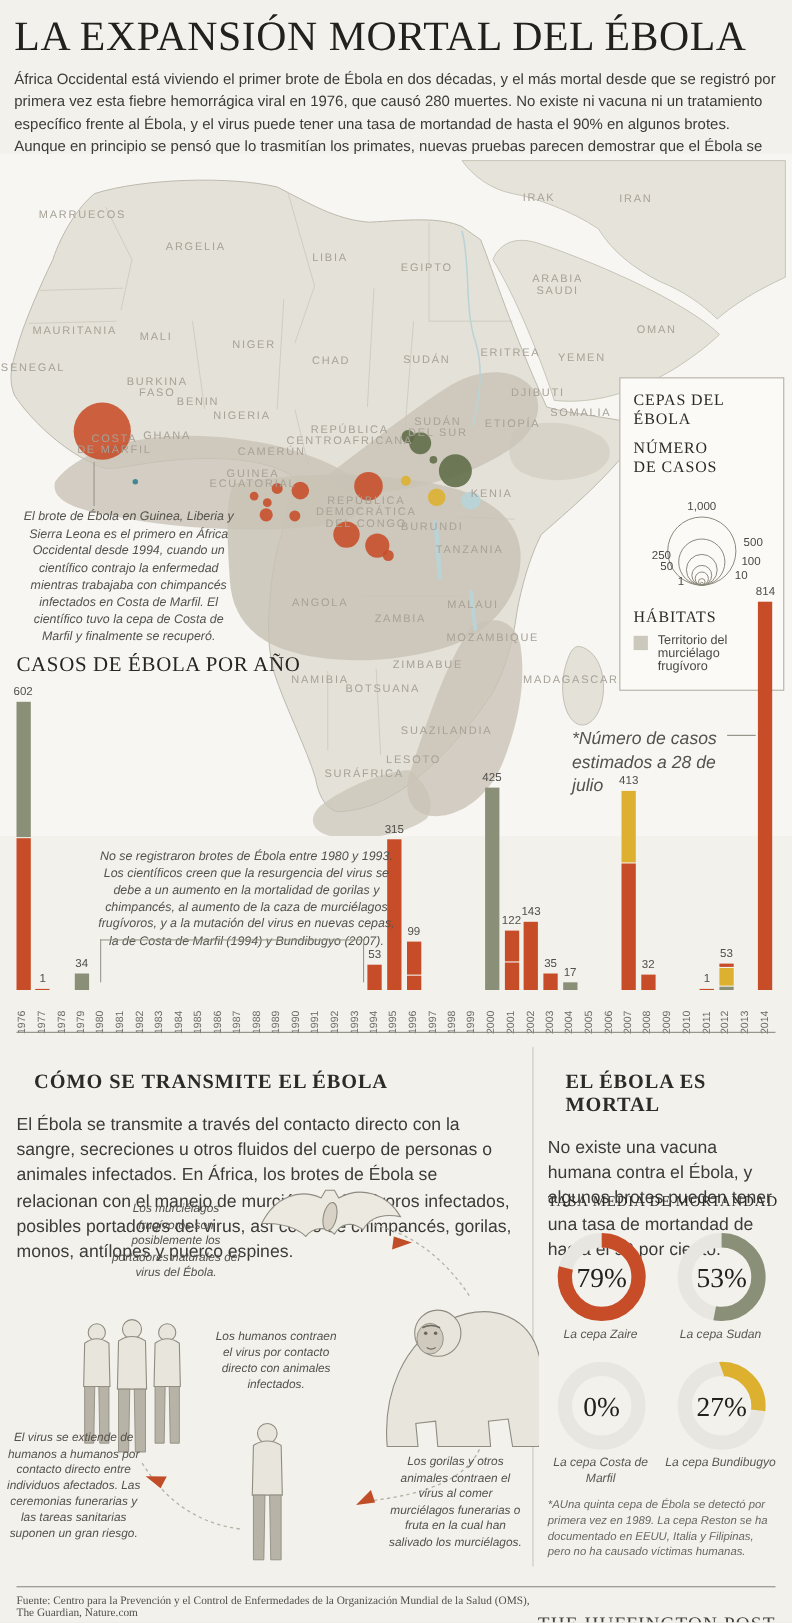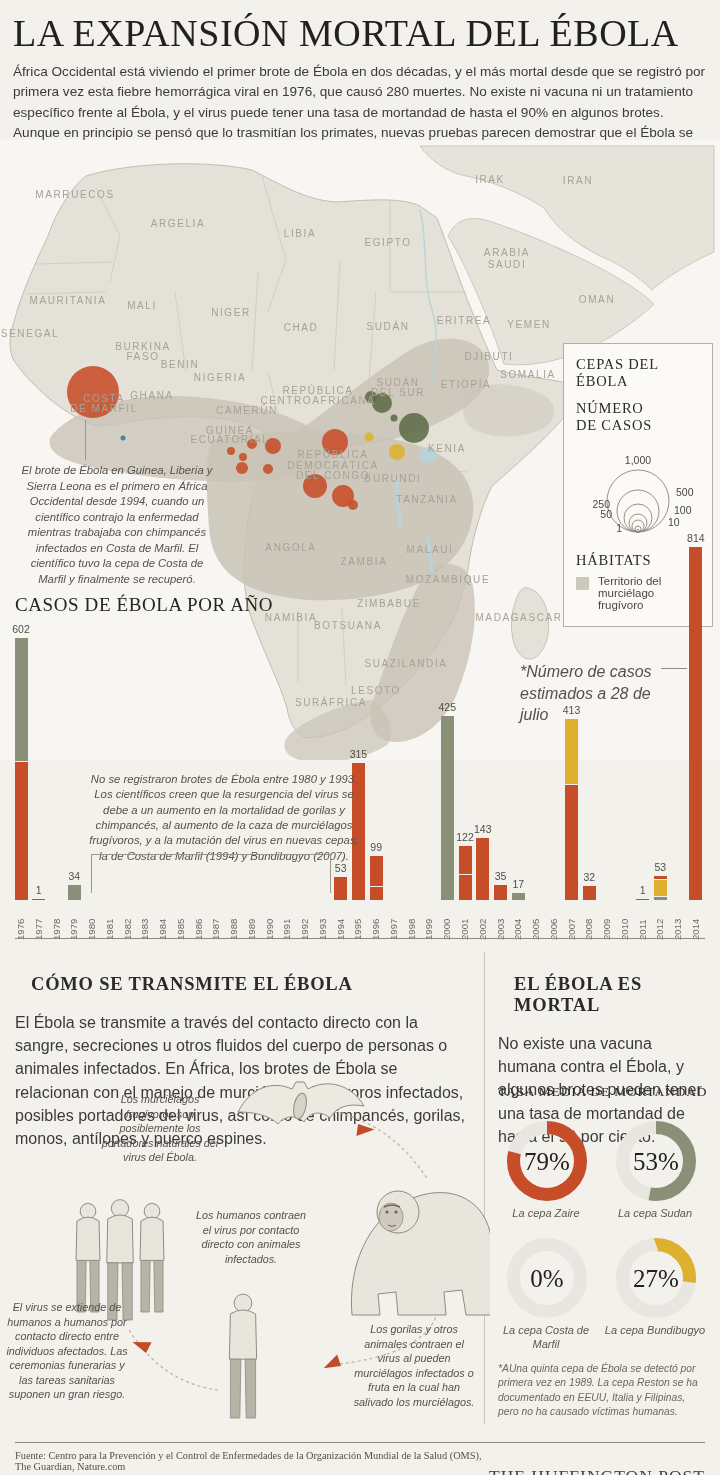--- a/index.html
+++ b/index.html
@@ -363,21 +363,21 @@
       <circle cx="387" cy="152" r="1.6" fill="#6b675e"></circle>
       <circle cx="396" cy="152" r="1.6" fill="#6b675e"></circle>
       <path d="M 384 147 Q 392 143 400 147" fill="none" stroke="#6b675e" stroke-width="1.4"></path>
       <path d="M 388 165 Q 392 168 396 165" fill="none" stroke="#6b675e" stroke-width="1"></path>
     </g>
   </svg>
 
   <div class="abs cycle-note" style="left:196px;top:1208px;width:110px;">Los humanos contraen el virus por contacto directo con animales infectados.</div>
   <div class="abs cycle-note" style="left:100px;top:1092px;width:120px;">Los murciélagos frugívoros son posiblemente los portadores naturales del virus del Ébola.</div>
   <div class="abs cycle-note" style="left:6px;top:1300px;width:122px;">El virus se extiende de humanos a humanos por contacto directo entre individuos afectados. Las ceremonias funerarias y las tareas sanitarias suponen un gran riesgo.</div>
-  <div class="abs cycle-note" style="left:352px;top:1322px;width:124px;">Los gorilas y otros animales contraen el virus al pueden murciélagos infectados o fruta en la cual han salivado los murciélagos.</div>
+  <div class="abs cycle-note" style="left:352px;top:1322px;width:124px;">Los gorilas y otros animales contraen el virus al comer murciélagos funerarias o fruta en la cual han salivado los murciélagos.</div>
 
   <div class="abs" style="left:498px;top:958px;width:212px;height:470px;position:absolute;">
     <h2 class="sec-title">EL ÉBOLA ES MORTAL</h2>
     <p class="sec-body">No existe una vacuna humana contra el Ébola, y algunos brotes pueden tener una tasa de mortandad de hasta el 90 por ciento.</p>
     <div class="tasa" style="position:absolute;left:0;top:126px;">TASA MEDIA DE MORTANDAD</div>
     <div id="donuts">
         <div class="donut-cell" style="left: 1px; top: 155px;"><svg width="96" height="96" viewBox="0 0 96 96">
             <circle cx="48" cy="48" r="33.5" fill="none" stroke="#e8e6e0" stroke-width="13"></circle>
             <circle cx="48" cy="48" r="33.5" fill="none" stroke="#c74c28" stroke-width="13" pathLength="100" stroke-dasharray="79 21" stroke-dashoffset="25"></circle>
             <text x="48" y="57" text-anchor="middle" class="donut-pct">79%</text>

